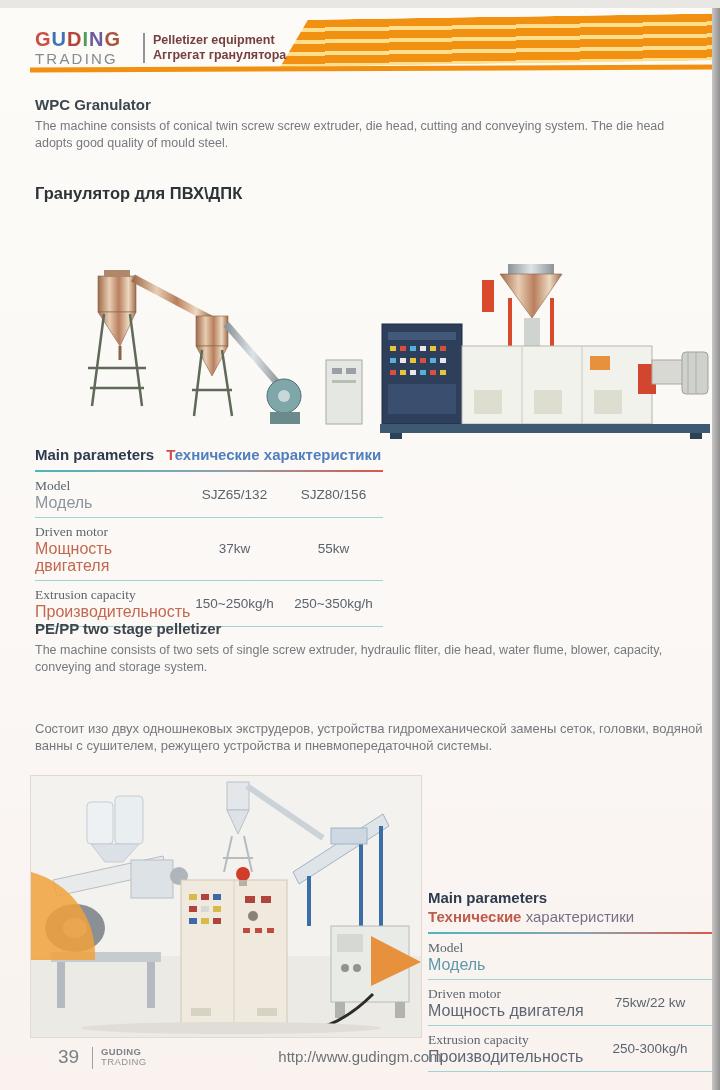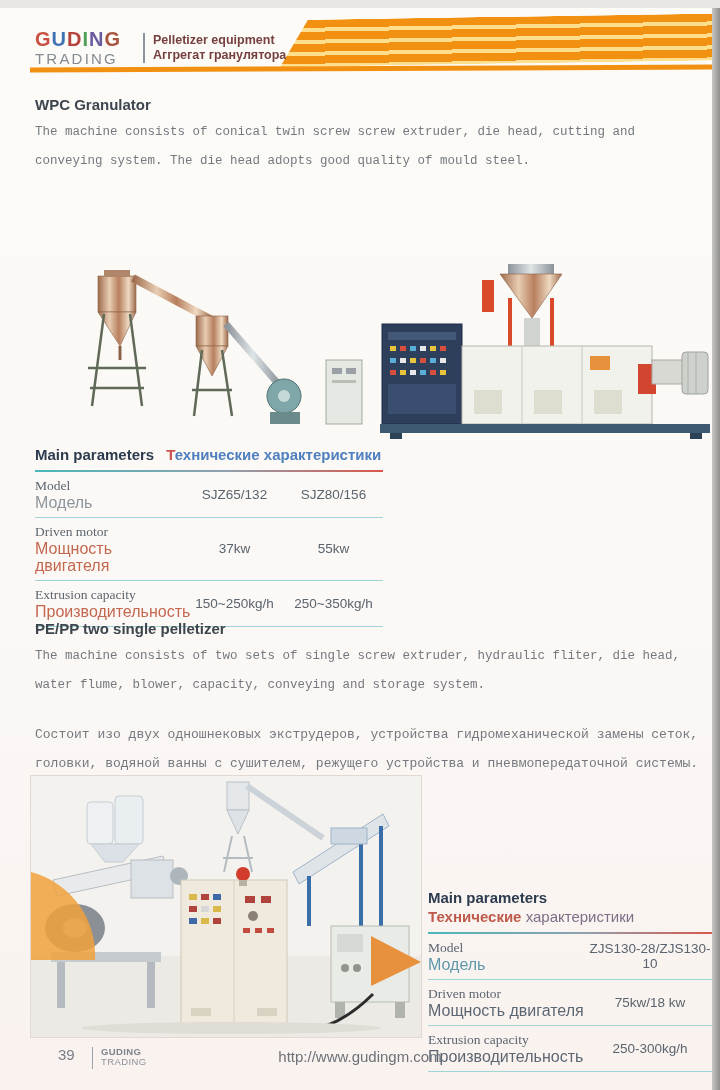--- a/index.html
+++ b/index.html
@@ -34,21 +34,21 @@
   .logo{position:absolute;left:35px;top:21px;line-height:1;}
   .logo-top{font-size:20px;font-weight:bold;letter-spacing:1px;}
   .logo-bottom{font-size:15px;color:#848b91;letter-spacing:2.2px;margin-top:2px;}
   .logo-divider{position:absolute;left:143px;top:25px;width:2px;height:30px;background:#8e959c;}
   .header-titles{position:absolute;left:153px;top:25px;color:#76403f;font-weight:bold;
     font-size:12.5px;line-height:15px;}
   
   .h2-en{position:absolute;left:35px;font-size:15px;font-weight:bold;color:#3d454e;}
   .h2-ru{position:absolute;left:35px;font-size:16.5px;font-weight:bold;color:#2e3338;}
   .body-p{position:absolute;left:35px;width:668px;font-size:12.5px;color:#75797f;
-    line-height:29px;font-family:Liberation Mono, monospace;}
+    line-height:17px;}
   .body-p.ru{font-size:13px;}
   
   .fig1{position:absolute;left:30px;top:256px;width:680px;height:180px;}
   .fig2{
     position:absolute;left:30px;top:767px;width:392px;height:263px;
     background:linear-gradient(180deg,#f6f4f1,#ecebe7);
     border:1px solid #e2dad2;box-sizing:border-box;
   }
   
   .ptable{position:absolute;}
@@ -65,21 +65,21 @@
   .t2 .ru-b{font-size:15px;font-weight:normal;color:#7d6d86;}
   .trow{display:grid;align-items:center;border-bottom:1px solid #9ed4d6;
     padding:5px 0 6px 0;}
   .t1 .trow{grid-template-columns:150px 99px 99px;}
   .t2 .trow{grid-template-columns:158px 1fr;}
   .ten{font-size:13.5px;color:#5c6670;line-height:17px;font-family:Liberation Serif, serif;}
   .tru{font-size:16px;line-height:17px;}
   .tval{font-size:13.5px;color:#5a646e;text-align:center;}
   
   .footer{position:absolute;left:0;top:1036px;width:720px;height:40px;}
-  .pageno{position:absolute;left:58px;top:2px;font-size:15px;color:#787f87;}
+  .pageno{position:absolute;left:58px;top:2px;font-size:19px;color:#787f87;}
   .fdiv{position:absolute;left:92px;top:3px;width:1px;height:22px;background:#9aa1a8;}
   .fbrand{position:absolute;left:101px;top:3px;line-height:10px;}
   .fbrand-top{font-size:9.5px;font-weight:bold;color:#7d838a;letter-spacing:.4px;}
   .fbrand-bottom{font-size:9.5px;color:#8d939a;letter-spacing:.4px;}
   .furl{position:absolute;left:0;width:720px;top:4px;text-align:center;
     font-size:15px;color:#6d7278;}
 </style>
 </head>
 <body>
 
@@ -94,20 +94,21 @@
     </div>
     <div class="logo-divider"></div>
     <div class="header-titles">
       <div>Pelletizer equipment</div>
       <div>Аггрегат гранулятора</div>
     </div>
   </div>
 
   <div class="h2-en" style="top:88px;">WPC Granulator</div>
   <div class="body-p" style="top:110px;">The machine consists of conical twin screw screw extruder, die head, cutting and conveying system. The die head adopts good quality of mould steel.</div>
+  <div class="h2-ru" style="top:176px;">Гранулятор для ПВХ\ДПК</div>
 
   <svg class="fig1" viewBox="0 0 680 180">
     <defs>
       <linearGradient id="copper" x1="0" y1="0" x2="1" y2="0">
         <stop offset="0" stop-color="#9e6b4c"></stop>
           <stop offset="0.3" stop-color="#e8cdb2"></stop>
         <stop offset="0.55" stop-color="#b87f5e"></stop>
           <stop offset="0.8" stop-color="#eed9c0"></stop>
         <stop offset="1" stop-color="#9e6b4c"></stop>
       </linearGradient>
@@ -215,21 +216,21 @@
           <div class="tlab">
             <div class="ten">Extrusion capacity</div>
             <div class="tru" style="color: rgb(196, 103, 79);">Производительность</div>
           </div>
           <div class="tval">150~250kg/h</div>
           <div class="tval">250~350kg/h</div>
         </div>
       </div>
   </div>
 
-  <div class="h2-en" style="top:612px;">PE/PP two single pelletizer</div>
+  <div class="h2-en" style="top:612px;">PE/PP two stage pelletizer</div>
   <div class="body-p" style="top:634px;width:655px;">The machine consists of two sets of single screw extruder, hydraulic fliter, die head, water flume, blower, capacity, conveying and storage system.</div>
   <div class="body-p ru" style="top:712px;">Состоит изо двух одношнековых экструдеров, устройства гидромеханической замены сеток, головки, водяной ванны с сушителем, режущего устройства и пневмопередаточной системы.</div>
 
   <div class="fig2">
   <svg width="390" height="261" viewBox="0 0 390 261">
     <rect x="0" y="0" width="390" height="261" fill="#f4f2ee"></rect>
     <rect x="0" y="180" width="390" height="81" fill="#eceae5"></rect>
 
     <rect x="196" y="6" width="22" height="28" fill="#e3e7ea" stroke="#b9c0c6" stroke-width="1"></rect>
     <polygon points="196,34 218,34 207,58" fill="#dde2e6" stroke="#b9c0c6" stroke-width="1"></polygon>
@@ -300,28 +301,27 @@
       <div class="t-title-en">Main parameters</div>
       <div><span class="ru-a">Технические </span><span class="ru-b">характеристики</span></div>
     </div>
     <div class="t-underline"></div>
     <div>
         <div class="trow">
           <div class="tlab">
             <div class="ten">Model</div>
             <div class="tru" style="color: rgb(95, 152, 171);">Модель</div>
           </div>
-          <div class="tval">ZJS130-28/ZJS130-10</div>
         </div>
         <div class="trow">
           <div class="tlab">
             <div class="ten">Driven motor</div>
             <div class="tru" style="color: rgb(93, 103, 115);">Мощность двигателя</div>
           </div>
-          <div class="tval">75kw/18 kw</div>
+          <div class="tval">75kw/22 kw</div>
         </div>
         <div class="trow">
           <div class="tlab">
             <div class="ten">Extrusion capacity</div>
             <div class="tru" style="color: rgb(93, 103, 115);">Производительность</div>
           </div>
           <div class="tval">250-300kg/h</div>
         </div>
       </div>
   </div>

